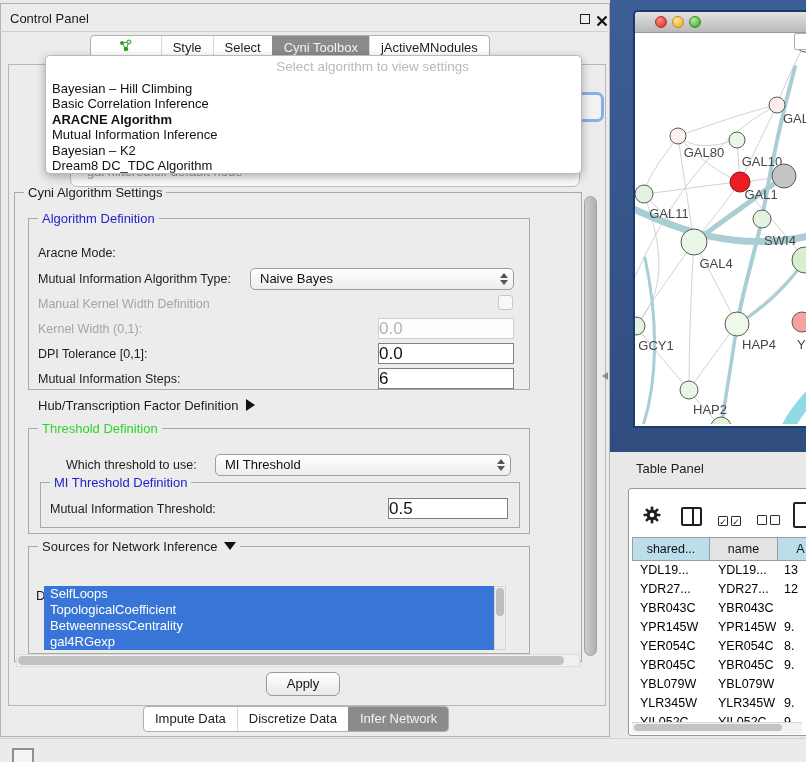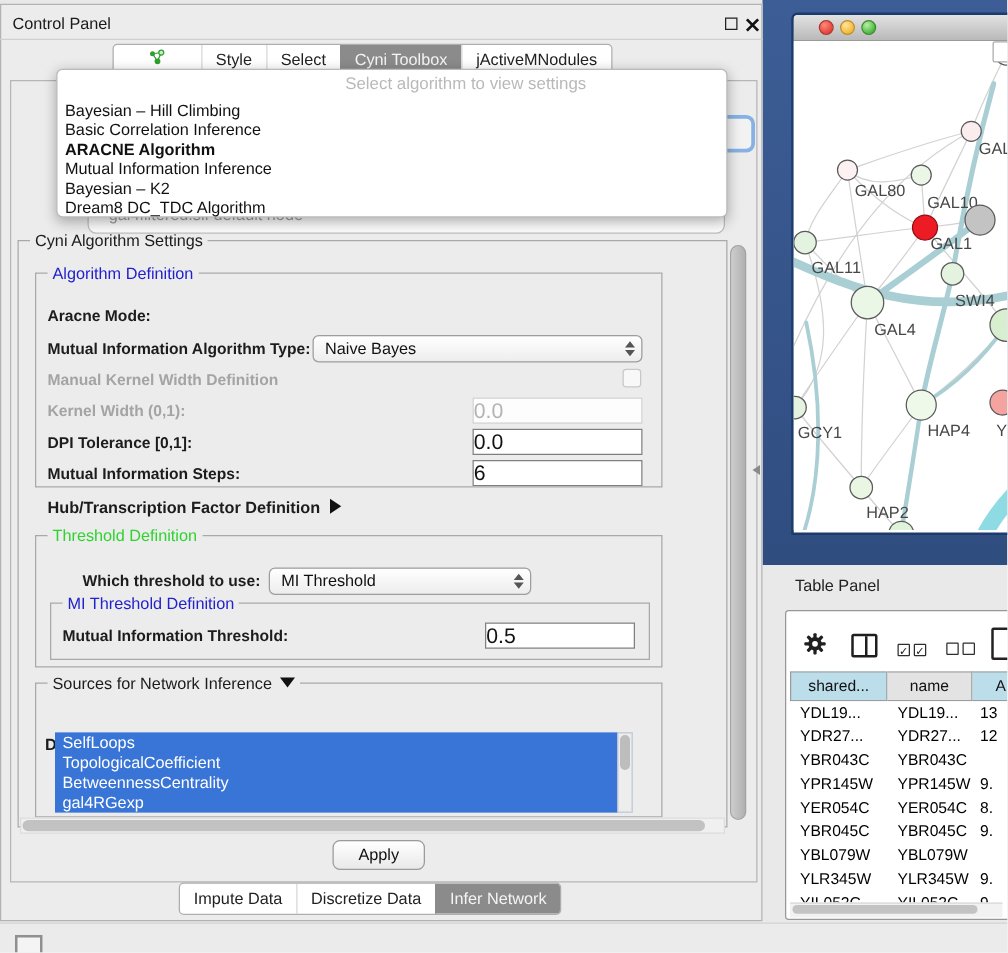--- a/index.html
+++ b/index.html
@@ -64,21 +64,21 @@
   #popup-placeholder{position:absolute;left:0;top:3px;width:100%;box-sizing:border-box;padding-right:112px;
      text-align:right;font-size:13.5px;color:#b9b9b9;}
   #popup-items{position:absolute;left:0;top:25px;width:100%;}
   .pitem{font-size:13px;line-height:15.4px;padding-left:6px;color:#111;white-space:nowrap;}
   .pitem.bold{font-weight:bold;}
   
   .fieldset{position:absolute;border:1px solid #a9a9a9;}
   .legend{position:absolute;top:-8px;left:9px;background:#ececec;padding:0 4px;font-size:13px;color:#1c1c1c;white-space:nowrap;}
   .legend.blue{color:#2222cc;}
   .legend.green{color:#2fd32f;}
-  .lbl{position:absolute;font-size:12.5px;font-weight:bold;color:#1c1c1c;white-space:nowrap;}
+  .lbl{position:absolute;font-size:12.5px;font-weight:normal;color:#1c1c1c;white-space:nowrap;}
   .lbl.dis{color:#a4a4a4;}
   .combo{position:absolute;height:22px;background:linear-gradient(180deg,#ffffff,#ededed);border:1px solid #9d9d9d;
      border-radius:5px;box-sizing:border-box;font-size:13px;color:#111;line-height:20px;padding-left:9px;}
   .stepper{position:absolute;right:5px;top:3px;width:9px;height:14px;}
   .tri-up{position:absolute;left:1px;top:1px;width:0;height:0;border-left:4px solid transparent;border-right:4px solid transparent;border-bottom:5px solid #555;}
   .tri-dn{position:absolute;left:1px;bottom:1px;width:0;height:0;border-left:4px solid transparent;border-right:4px solid transparent;border-top:5px solid #555;}
   .field{position:absolute;height:21px;background:#fff;border:1px solid #7f7f7f;box-sizing:border-box;
      font-size:17px;color:#111;line-height:19px;padding-right:6px;}
   .field.dis{border-color:#cfcfcf;color:#b3b3b3;background:#fdfdfd;}
   #manual-checkbox{left:498px;top:295px;width:15px;height:15px;border:1px solid #c7c7c7;border-radius:3px;background:#f8f8f8;box-sizing:border-box;}
@@ -336,21 +336,21 @@
   <div class="field" style="left:378px;top:368px;width:136px;">6</div>
 
   <div class="lbl" style="left:38px;top:398px;font-size:13px;">
     <span>Hub/Transcription Factor Definition</span><i class="arrow-right"></i>
   </div>
 
   <div class="fieldset" style="left:28px;top:428px;width:500px;height:104px;">
     <span class="legend green">Threshold Definition</span>
   </div>
   <div class="lbl" style="left:66px;top:458px;">Which threshold to use:</div>
-  <div class="combo" style="left:215px;top:454px;width:210px;">
+  <div class="combo" style="left:215px;top:454px;width:296px;">
     <span>MI Threshold</span>
     <span class="stepper">
         <i class="tri-up"></i>
         <i class="tri-dn"></i>
       </span>
   </div>
   <div class="fieldset" style="left:40px;top:482px;width:478px;height:44px;">
     <span class="legend blue">MI Threshold Definition</span>
   </div>
   <div class="lbl" style="left:50px;top:502px;">Mutual Information Threshold:</div>

